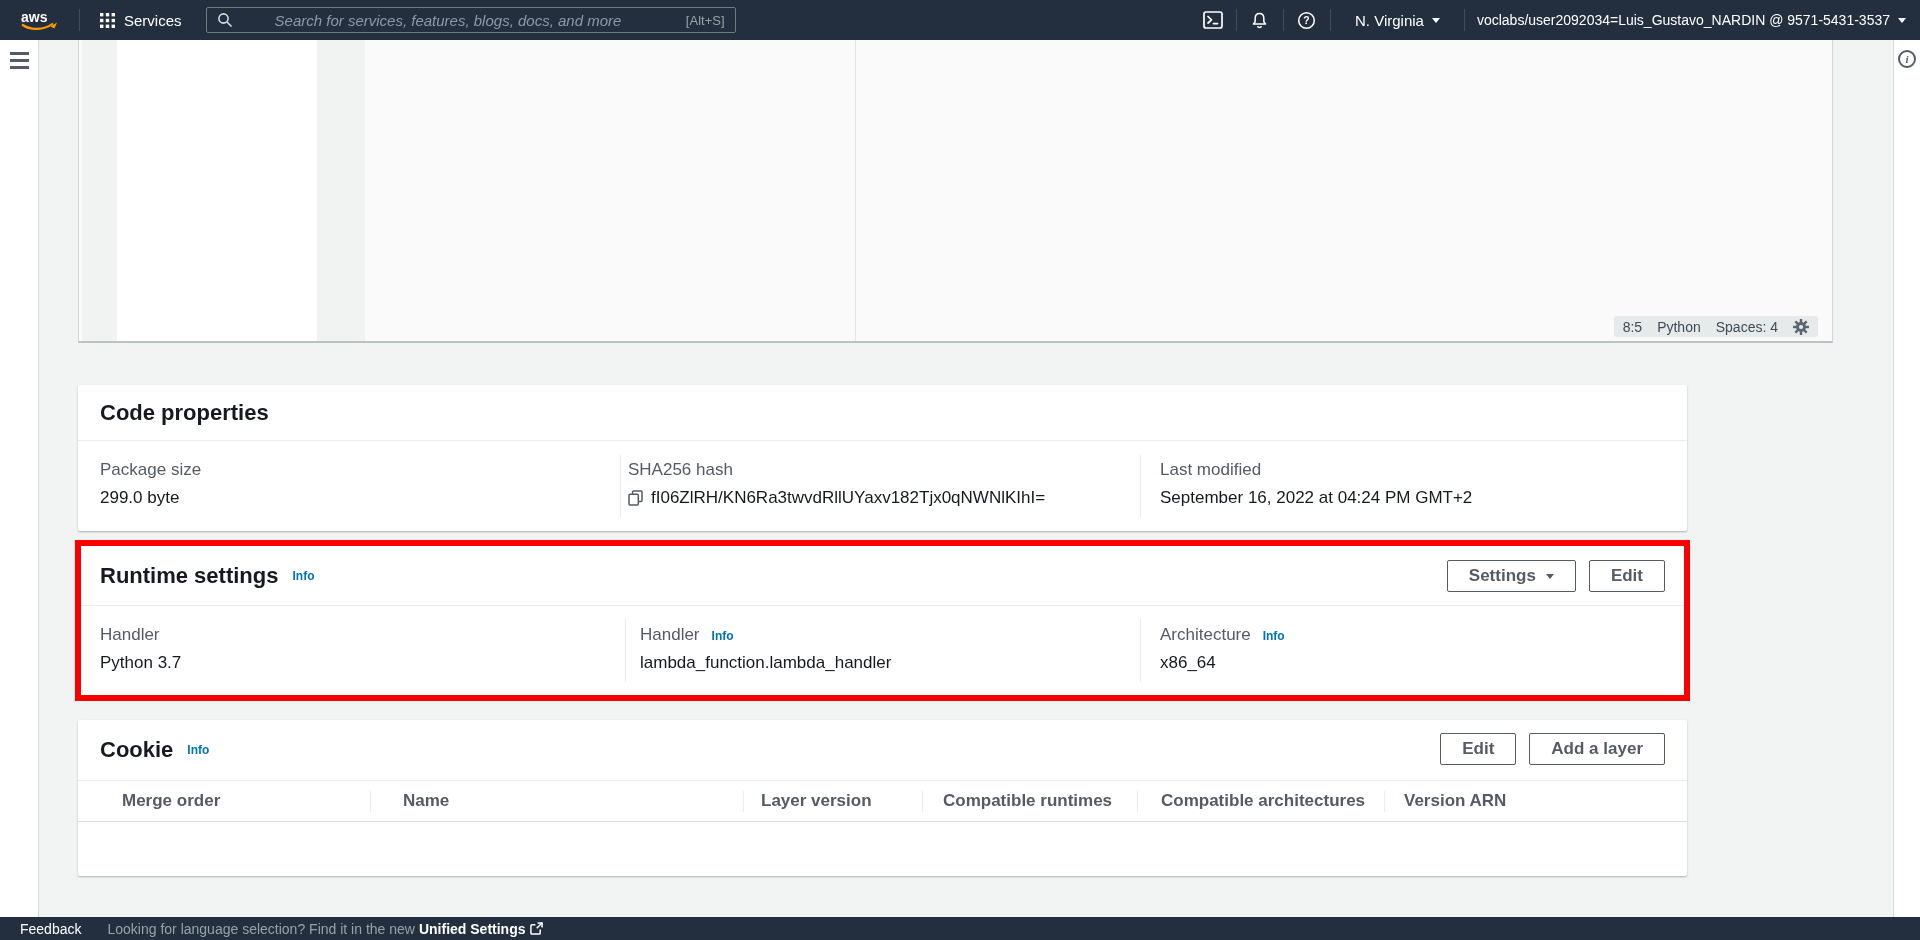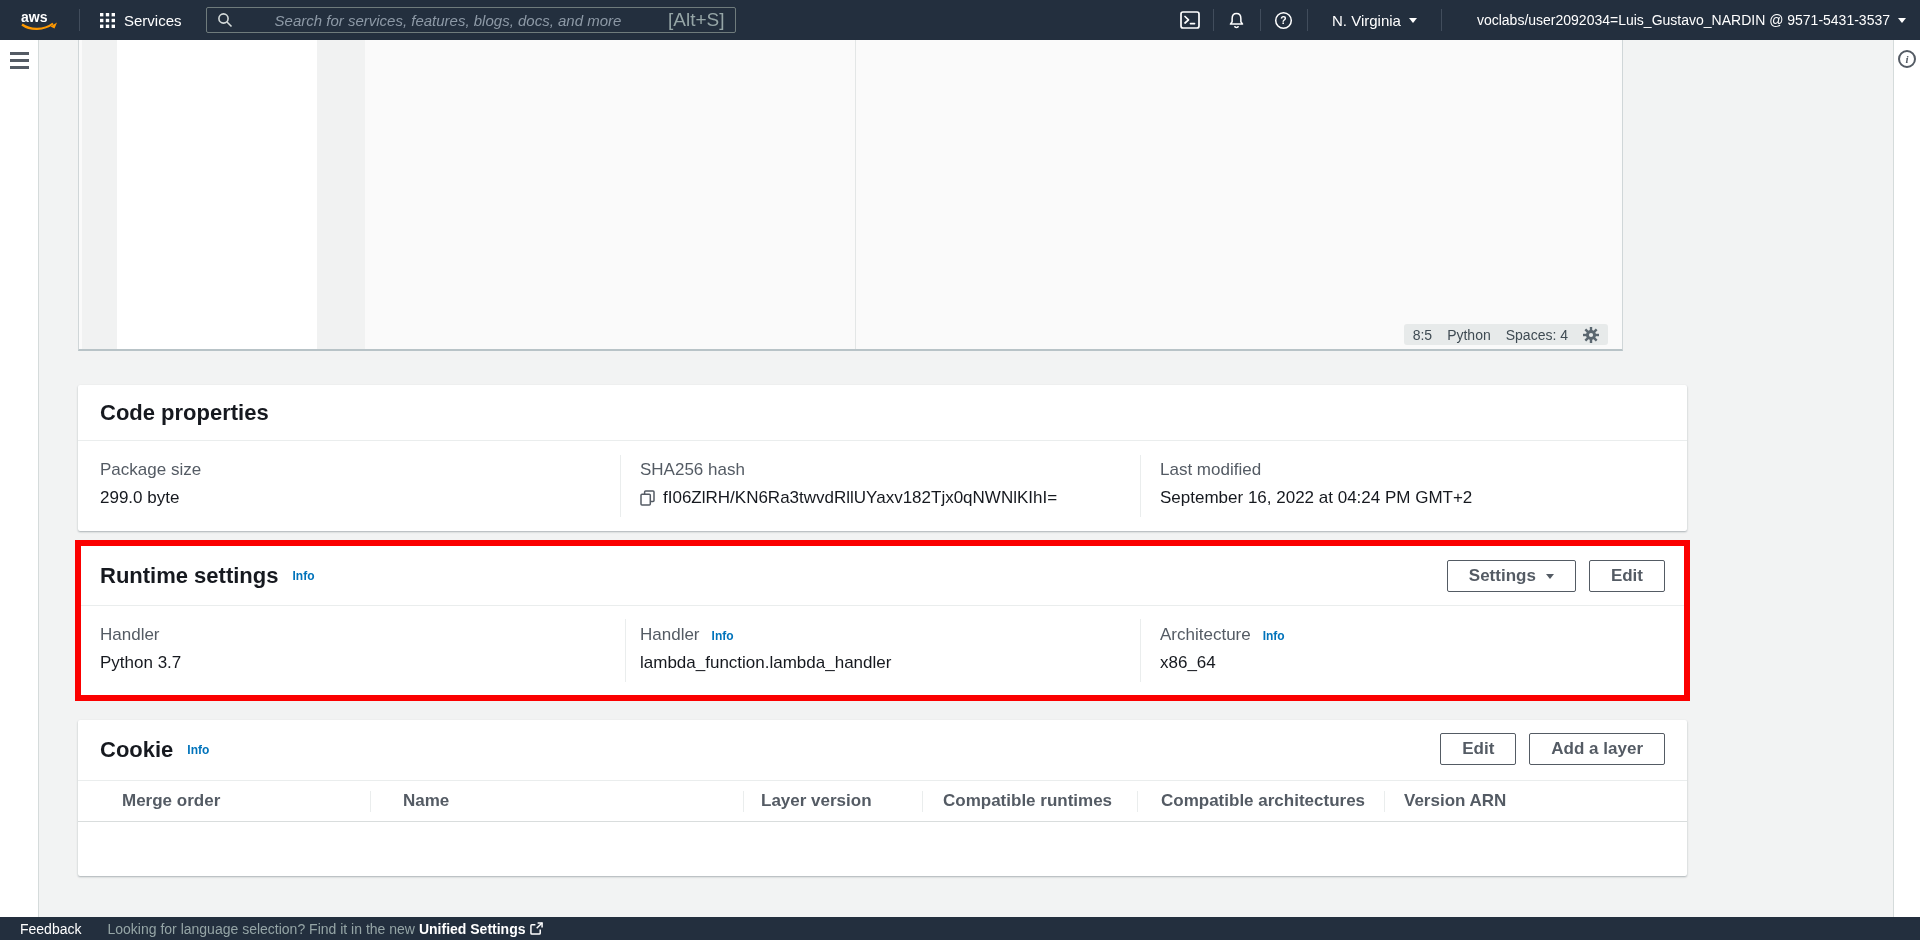--- a/index.html
+++ b/index.html
@@ -14,43 +14,43 @@
   .logo { margin-right:21px; display:flex; align-items:center; cursor:pointer; }
   .nav-sep { width:1px; height:22px; background:#414d5c; flex:0 0 auto; }
   .services { display:flex; align-items:center; gap:9px; color:#ffffff; font-size:15px;
               margin-left:20px; cursor:pointer; }
   .searchbox { margin-left:24px; width:530px; height:26px; background:#232f3e;
                border:1px solid #6f7b7c; border-radius:2px; display:flex; align-items:center;
                padding:0 10px; gap:9px; }
   .searchbox input { flex:1; background:transparent; border:none; outline:none; color:#d5dbdb;
                      font-size:15px; font-family:inherit;margin-left:33px; }
   .searchbox input::placeholder { font-style:italic; color:#8d99a6; }
-  .shortcut { color:#95a5a6; font-size:19px; }
+  .shortcut { color:#95a5a6; font-size:13px; }
   .nav-right { display:flex; align-items:center; height:100%; padding-right:14px; }
   .nav-icon { width:46px; display:flex; justify-content:center; align-items:center; cursor:pointer; }
   .region { display:flex; align-items:center; gap:8px; color:#ffffff; font-size:15px;
             padding:0 24px; cursor:pointer; }
   .account { display:flex; align-items:center; gap:8px; color:#ffffff; font-size:14px;
-             margin-left:35px; cursor:pointer; white-space:nowrap; }
+             margin-left:12px; cursor:pointer; white-space:nowrap; }
   .caret { width:0; height:0; border-left:4.5px solid transparent; border-right:4.5px solid transparent;
            border-top:5.5px solid #ffffff; display:inline-block; }
 
   
   .left-rail { position:absolute; left:0; top:40px; width:39px; height:877px; background:#ffffff;
                border-right:1px solid #d5dbdb; z-index:5; }
   .hamburger { margin:12px 0 0 10px; display:flex; flex-direction:column; gap:4px; cursor:pointer; }
   .hamburger i { display:block; width:19px; height:3px; background:#545b64; }
   .right-rail { position:absolute; left:1893px; top:40px; width:27px; height:877px; background:#ffffff;
                 border-left:1px solid #d5dbdb; z-index:5; }
   .info-circle { margin:10px auto 0 auto; width:18px; height:18px; border:2px solid #545b64;
                  border-radius:50%; color:#545b64; font:italic bold 11px "Liberation Serif",serif;
                  display:flex; align-items:center; justify-content:center; cursor:pointer; }
 
   
-  .editor { position:absolute; left:78px; top:32px; width:1545px; height:319px; background:#fafafa;
+  .editor { position:absolute; left:78px; top:24px; width:1755px; height:319px; background:#fafafa;
             border-left:1px solid #d0d6d8; border-right:1px solid #d0d6d8;
             border-bottom:2px solid #b8c3c7; }
   .gutter-strip { position:absolute; left:3px; top:0; width:35px; height:100%; background:#f1f2f2; }
   .explorer { position:absolute; left:38px; top:0; width:200px; height:100%; background:#ffffff; }
   .splitter { position:absolute; left:238px; top:0; width:48px; height:100%; background:#f1f2f2; cursor:col-resize; }
   .code-area { position:absolute; left:286px; top:0; right:0; height:100%; background:#fafafa; }
   .print-margin { position:absolute; left:490px; top:0; width:1px; height:100%; background:#e3e6e6; }
   .status-pill { position:absolute; right:14px; bottom:4px; height:21px; background:#e7eaea;
                  border-radius:3px; display:flex; align-items:center; gap:15px; padding:0 9px;
                  font-size:14px; color:#3f4b53; }
@@ -226,21 +226,21 @@
   <section class="card card-code-props">
     <div class="card-header">
       <h2>Code properties</h2>
     </div>
     <div class="card-body">
       <div class="kv" style="left:22px">
         <div class="label">Package size</div>
         <div class="value">299.0 byte</div>
       </div>
       <div class="vdiv" style="left:542px; top:14px; height:62px"></div>
-      <div class="kv" style="left:562px">
+      <div class="kv" style="left:550px">
         <div class="label">SHA256 hash</div>
         <div class="value">
           <span style="display:flex">
             <svg width="15" height="16" viewBox="0 0 15 16">
               <rect x="1" y="4.2" width="9.3" height="10.8" rx="1" fill="#ffffff" stroke="#545b64" stroke-width="1.5"></rect>
               <path d="M4.6 4.2 V2 a1 1 0 0 1 1-1 H13 a1 1 0 0 1 1 1 v8.6 a1 1 0 0 1-1 1 h-2.7" fill="none" stroke="#545b64" stroke-width="1.5"></path>
             </svg>
           </span>
           <span>fI06ZlRH/KN6Ra3twvdRllUYaxv182Tjx0qNWNlKIhI=</span>
         </div>

